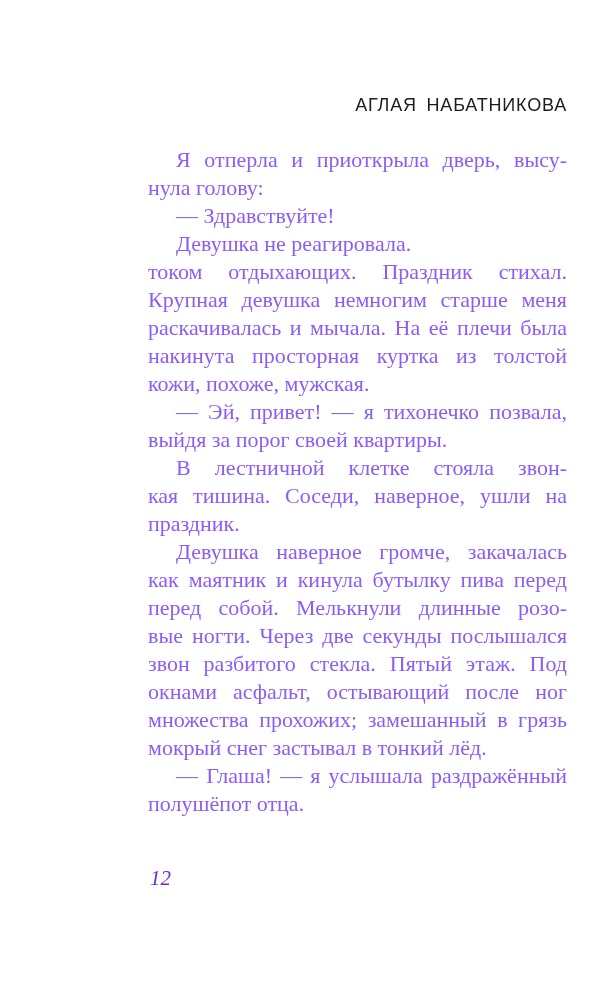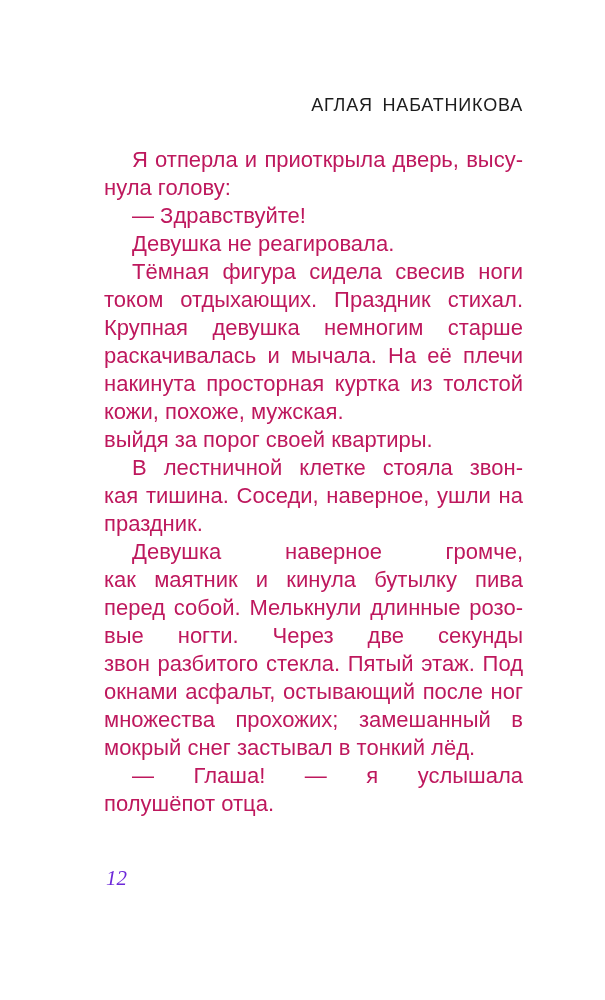--- a/index.html
+++ b/index.html
@@ -11,43 +11,44 @@
     height: 1000px;
     background: #ffffff;
     position: relative;
     overflow: hidden;
     font-family: "Liberation Serif", serif;
   }
   .page {
     position: absolute;
     inset: 0;
     background: #ffffff;
+    margin-left: 44px;
   }
   .running-head {
     position: absolute;
     left: 104px;
     top: 93px;
     width: 419px;
     text-align: right;
     font-family: "Liberation Sans", sans-serif;
     font-size: 18px;
     line-height: 24px;
     font-weight: 400;
     letter-spacing: 0.8px;
     word-spacing: 4px;
     color: #1c1c1c;
   }
   .body-text {
     position: absolute;
     left: 104px;
     top: 146px;
     width: 419px;
-    font-family: Liberation Sans, sans-serif;
+    font-family: Liberation Serif, serif;
     font-size: 22px;
-    color: #be185d;
+    color: #8b5cf6;
   }
   .line {
     height: 28px;
     line-height: 28px;
     text-align: justify;
     text-align-last: justify;
     overflow: hidden;
     white-space: nowrap;
   }
   
@@ -74,26 +75,26 @@
 <body>
 
 <div class="page">
   <div class="running-head">АГЛАЯ НАБАТНИКОВА</div>
 
   <div class="body-text">
       <div class="line indent">Я отперла и приоткрыла дверь, высу-</div>
       <div class="line last">нула голову:</div>
       <div class="line indent last">— Здравствуйте!</div>
       <div class="line indent last">Девушка не реагировала.</div>
-      <div class="line indent">Тёмная фигура сидела свесив ноги на-</div>
       <div class="line">током отдыхающих. Праздник стихал.</div>
       <div class="line">Крупная девушка немногим старше меня</div>
       <div class="line">раскачивалась и мычала. На её плечи была</div>
       <div class="line">накинута просторная куртка из толстой</div>
       <div class="line last">кожи, похоже, мужская.</div>
+      <div class="line indent">— Эй, привет! — я тихонечко позвала,</div>
       <div class="line last">выйдя за порог своей квартиры.</div>
       <div class="line indent">В лестничной клетке стояла звон-</div>
       <div class="line">кая тишина. Соседи, наверное, ушли на</div>
       <div class="line last">праздник.</div>
       <div class="line indent">Девушка наверное громче, закачалась</div>
       <div class="line">как маятник и кинула бутылку пива перед</div>
       <div class="line">перед собой. Мелькнули длинные розо-</div>
       <div class="line">вые ногти. Через две секунды послышался</div>
       <div class="line">звон разбитого стекла. Пятый этаж. Под</div>
       <div class="line">окнами асфальт, остывающий после ног</div>

